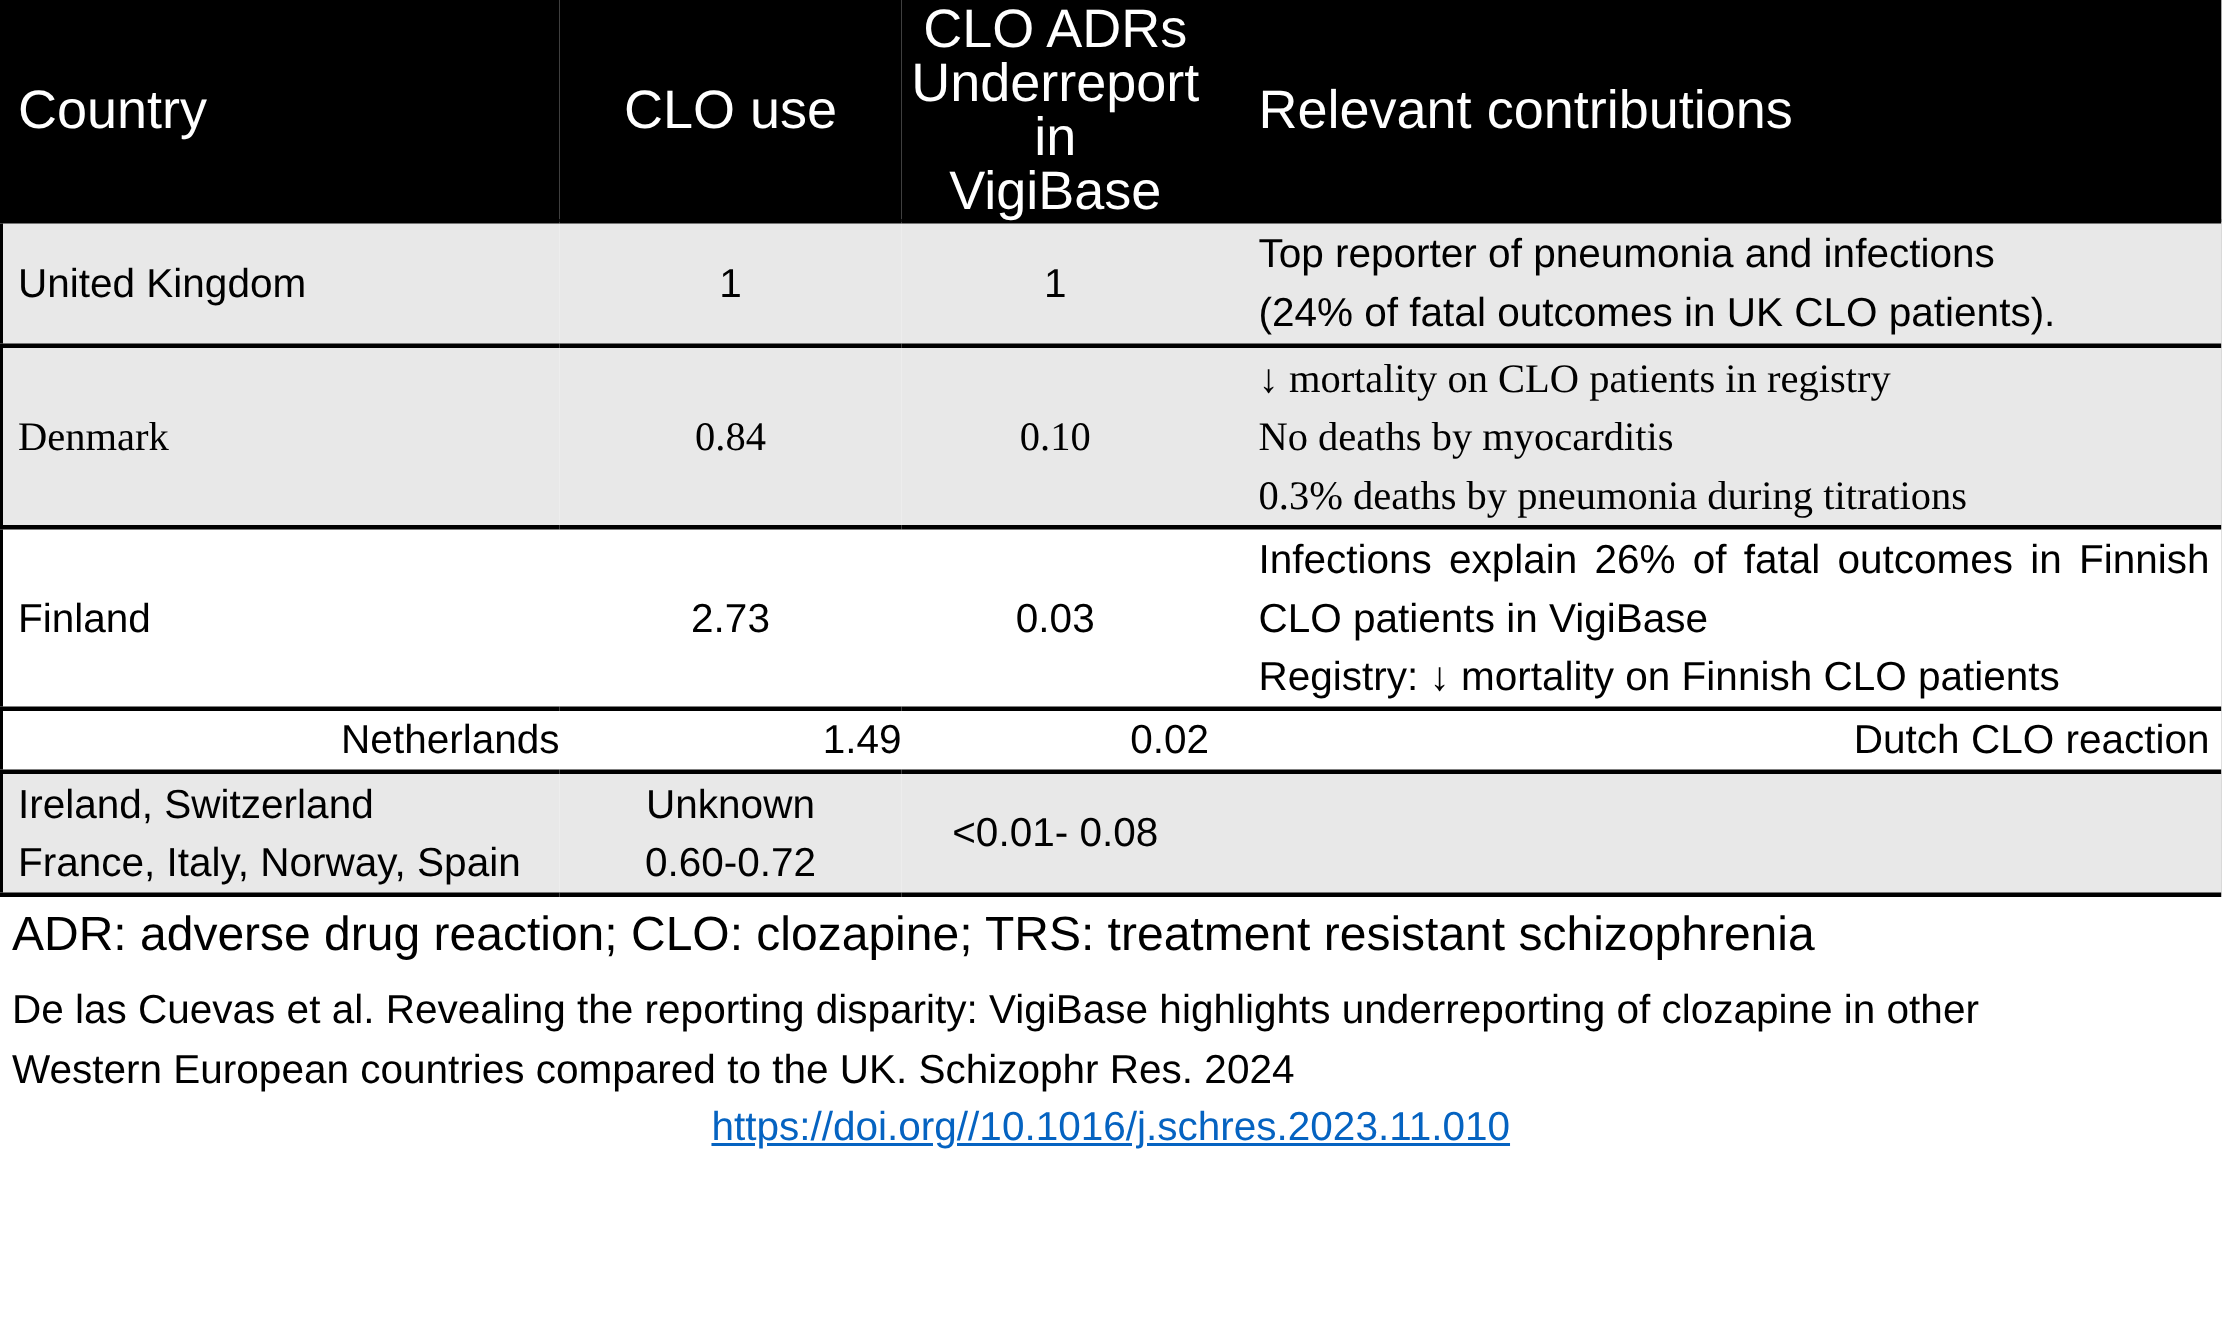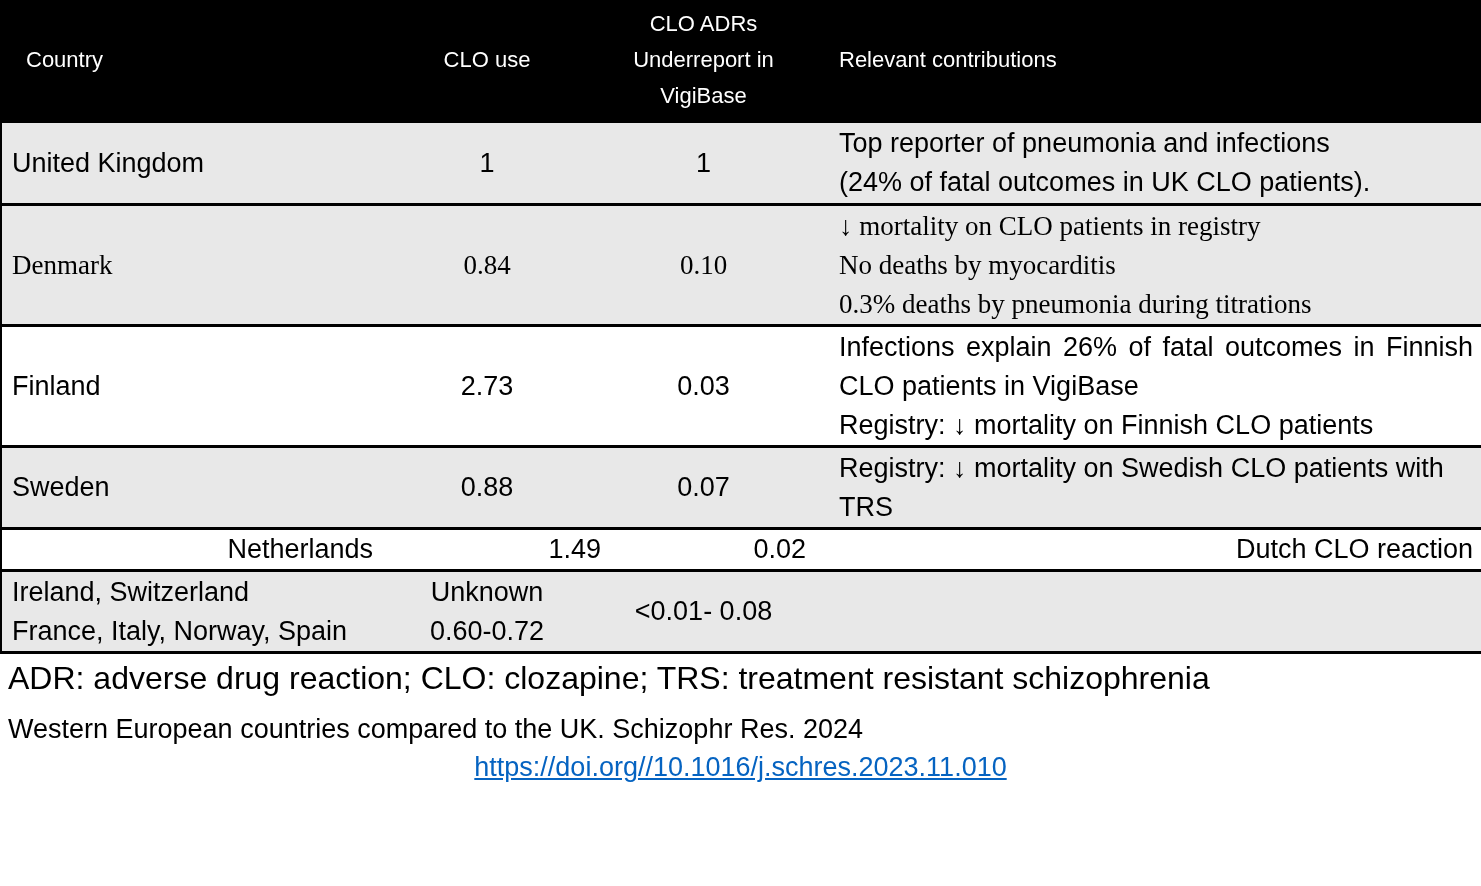--- a/index.html
+++ b/index.html
@@ -26,26 +26,26 @@
   }
   col.c-country { width: 372px; }
   col.c-use     { width: 228px; }
   col.c-under   { width: 205px; }
   col.c-contrib { width: 676px; }
 
   thead th {
     background: #000000;
     color: #ffffff;
     font-weight: normal;
-    font-size: 22px;
+    font-size: 36px;
     line-height: 36px;
     height: 118px;
     vertical-align: middle;
   }
-  .th-country { text-align: left; padding-left: 24px; }
+  .th-country { text-align: left; padding-left: 10px; }
   .th-num     { text-align: center; }
   .th-contrib { text-align: left; padding-left: 33px; }
 
   tbody td {
     font-size: 27px;
     line-height: 39px;
     vertical-align: middle;
     border-top: 3px solid #000;
     padding: 0;
   }
@@ -151,34 +151,20 @@
             <div class="cell-line">2.73</div>
           </td>
         <td class="cell-num">
             <div class="cell-line">0.03</div>
           </td>
         <td class="cell-contrib justify">
             <div class="cell-line">Infections explain 26% of fatal outcomes in Finnish CLO patients in VigiBase</div>
             <div class="cell-line">Registry: ↓ mortality on Finnish CLO patients</div>
           </td>
       </tr>
-      <tr class="shaded r-se">
-        <td class="cell-country">
-            <div class="cell-line">Sweden</div>
-          </td>
-        <td class="cell-num">
-            <div class="cell-line">0.88</div>
-          </td>
-        <td class="cell-num">
-            <div class="cell-line">0.07</div>
-          </td>
-        <td class="cell-contrib">
-            <div class="cell-line">Registry: ↓ mortality on Swedish CLO patients with TRS</div>
-          </td>
-      </tr>
       <tr class="plain r-nl">
         <td class="cell-country">
             <div class="cell-line">Netherlands</div>
           </td>
         <td class="cell-num">
             <div class="cell-line">1.49</div>
           </td>
         <td class="cell-num">
             <div class="cell-line">0.02</div>
           </td>
@@ -199,20 +185,21 @@
             <div class="cell-line">&lt;0.01- 0.08</div>
           </td>
         <td class="cell-contrib"></td>
       </tr>
     </tbody>
   </table>
 
   <div class="footnote">ADR: adverse drug reaction; CLO: clozapine; TRS: treatment resistant schizophrenia</div>
 
   <div class="citation">
+      <div class="cell-line">De las Cuevas et al. Revealing the reporting disparity: VigiBase highlights underreporting of clozapine in other</div>
       <div class="cell-line">Western European countries compared to the UK. Schizophr Res. 2024</div>
     </div>
 
   <div class="doi-line">
     <a>https://doi.org//10.1016/j.schres.2023.11.010</a>
   </div>
 
 </div>
 
 </body></html>

